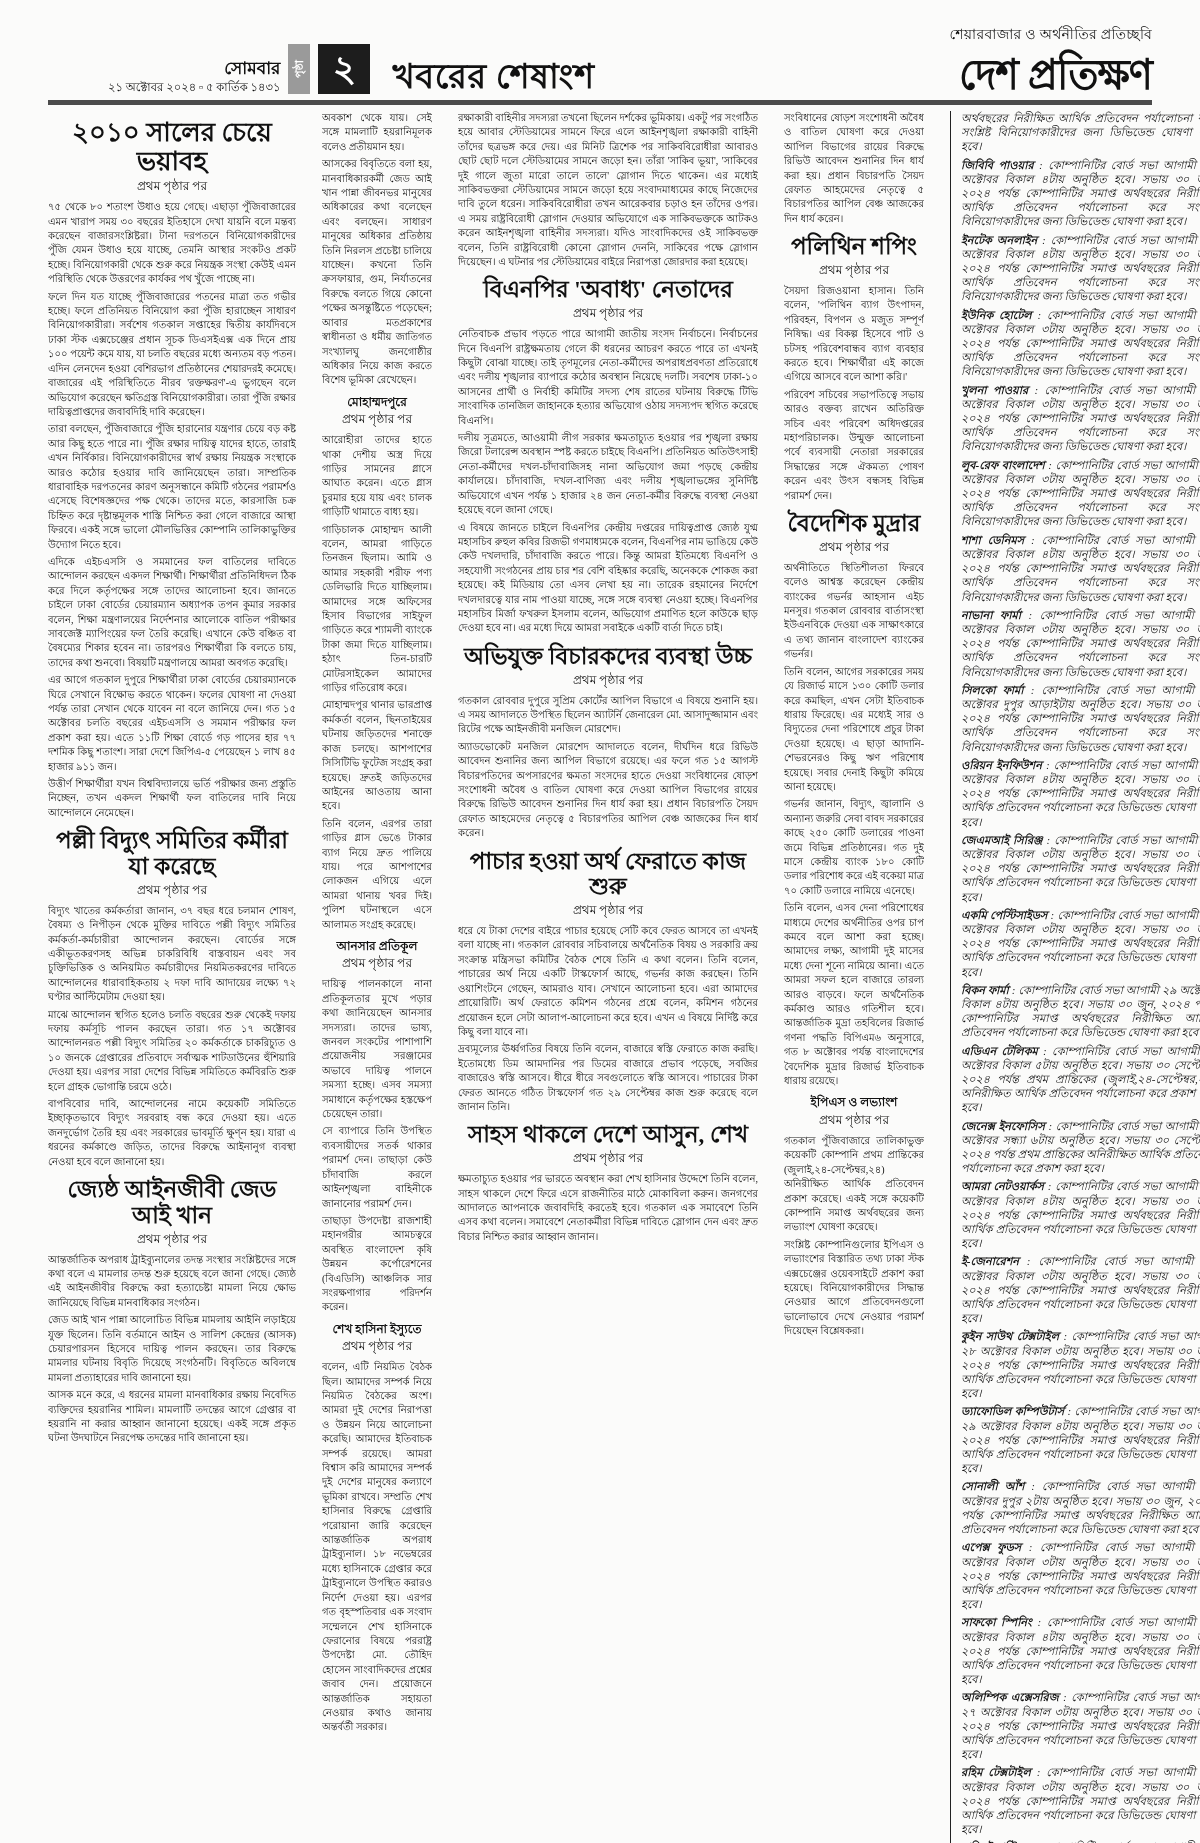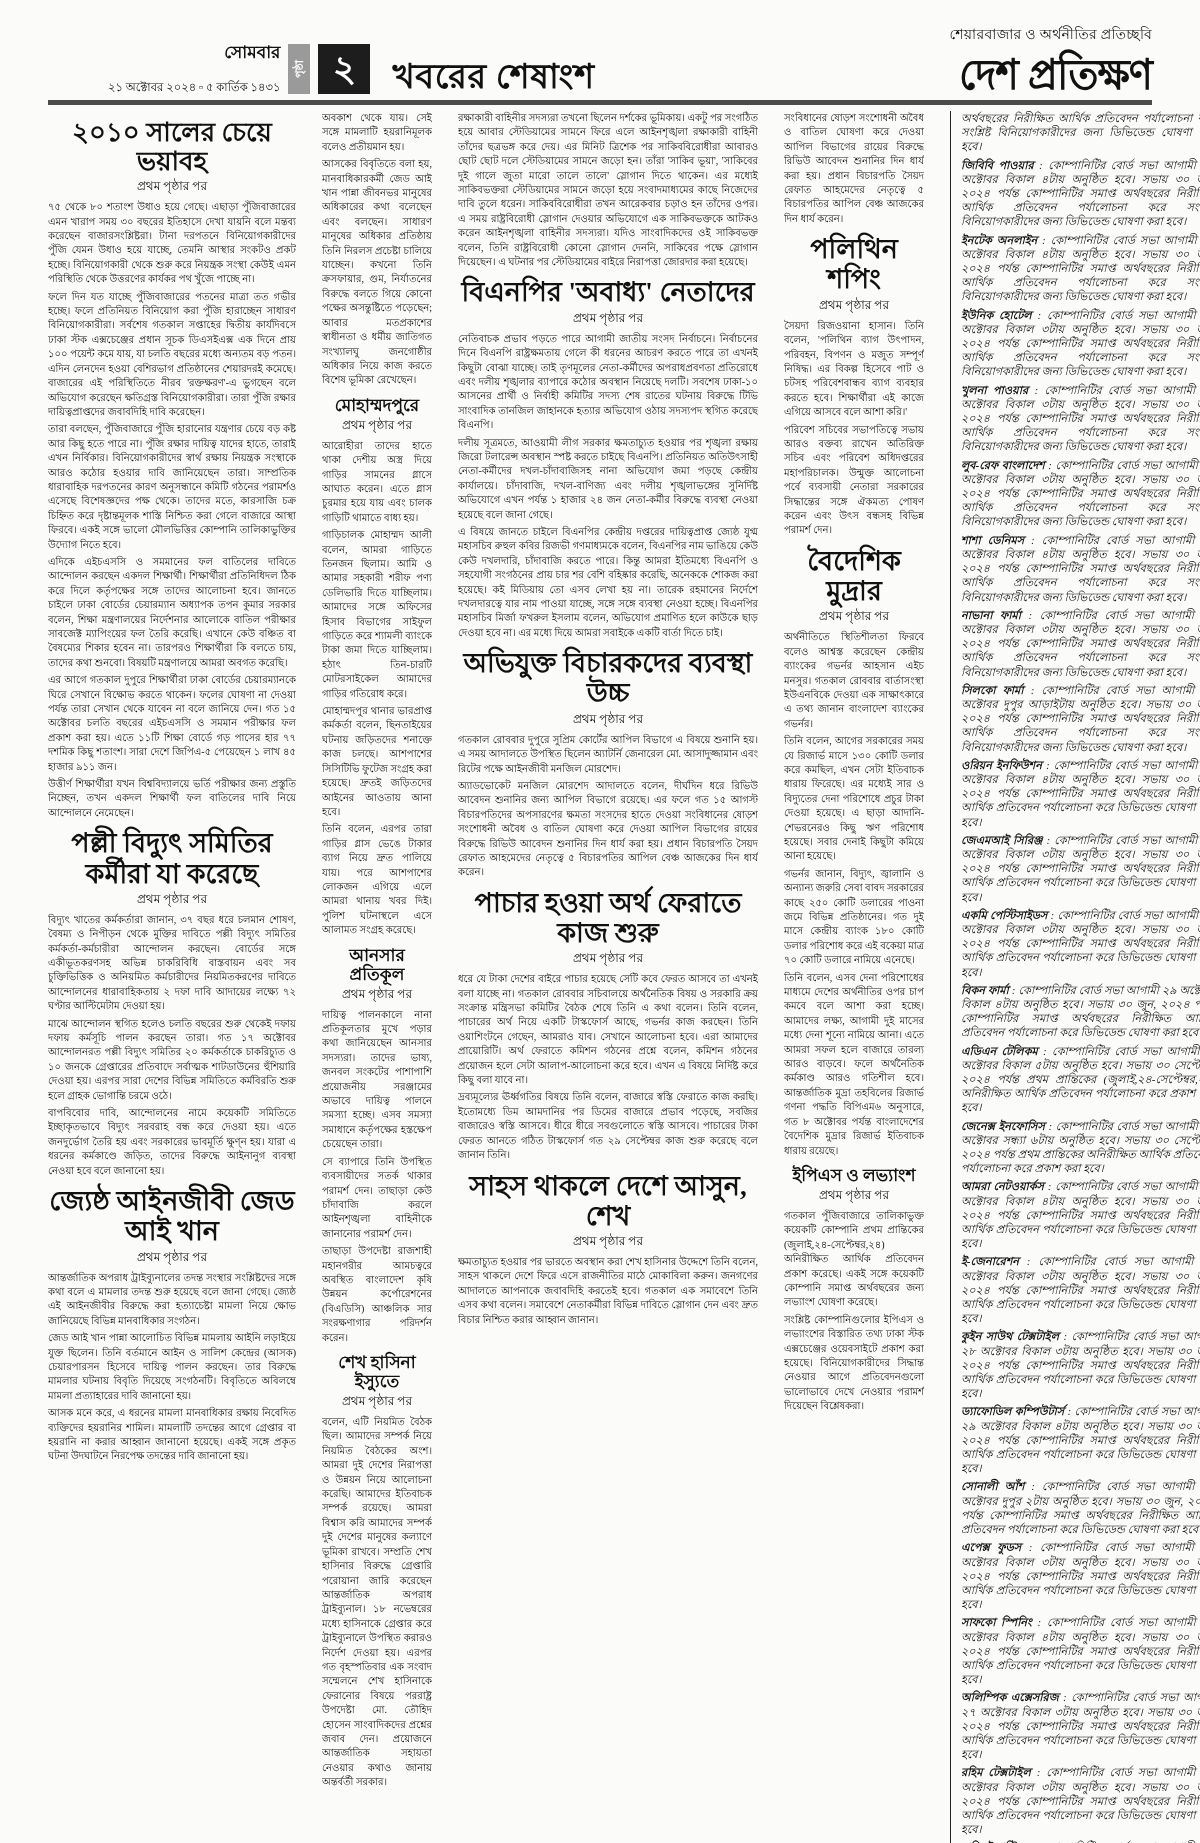--- a/index.html
+++ b/index.html
@@ -9,21 +9,21 @@
     font-family:"Liberation Serif","DejaVu Serif",serif;
     position:relative;
   }
   
   .masthead{
     display:flex;align-items:flex-end;
     padding:28px 48px 6px 48px;gap:8px;
   }
   .date-block{margin-left:60px;text-align:right;line-height:1.15;}
   .date-weekday{font-weight:bold;font-size:17px;}
-  .date-line{font-size:11.5px;margin-top:18px;white-space:nowrap;}
+  .date-line{font-size:11.5px;margin-top:2px;white-space:nowrap;}
   .page-label-box{
     background:#9a9a9a;color:#fff;width:22px;height:50px;
     display:flex;align-items:center;justify-content:center;
     writing-mode:vertical-rl;transform:rotate(180deg);
     font-size:11px;font-weight:bold;
   }
   .page-num-box{
     background:#1d1d1d;color:#fff;width:52px;height:50px;
     display:flex;align-items:center;justify-content:center;
     font-size:36px;font-weight:bold;line-height:1;
@@ -47,22 +47,22 @@
   }
   .col{overflow:hidden;flex:0 0 auto;}
   .col-notices{border-left:1px solid #222;padding-left:10px;}
   .story{margin-bottom:8px;}
   .headline{
     font-weight:bold;text-align:center;line-height:1.12;
     margin:7px 0 1px 0;
     font-family:"Liberation Serif","DejaVu Serif",serif;
   }
   .h-xl{font-size:26px;}
-  .h-lg{font-size:27px;}
-  .h-md{font-size:17px;}
+  .h-lg{font-size:23px;}
+  .h-md{font-size:12px;}
   .kicker{text-align:center;font-size:12px;margin:1px 0 3px 0;}
   .story p{
     margin:0 0 3px 0;font-size:10px;line-height:14.4px;
     text-align:justify;
   }
   .notice{margin:0 0 4px 0;font-size:11.2px;line-height:14.2px;text-align:justify;}
   .notice b{font-weight:bold;}
 </style>
 </head>
 <body>

